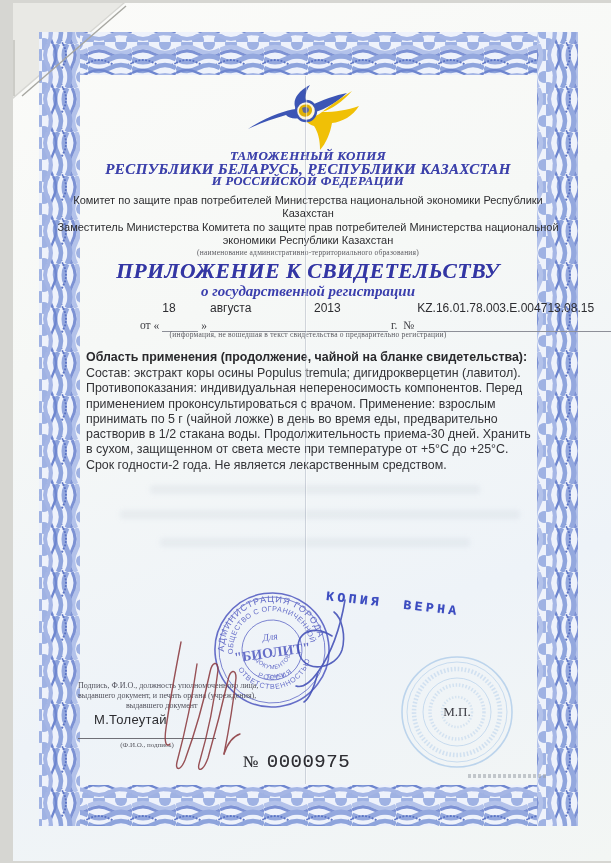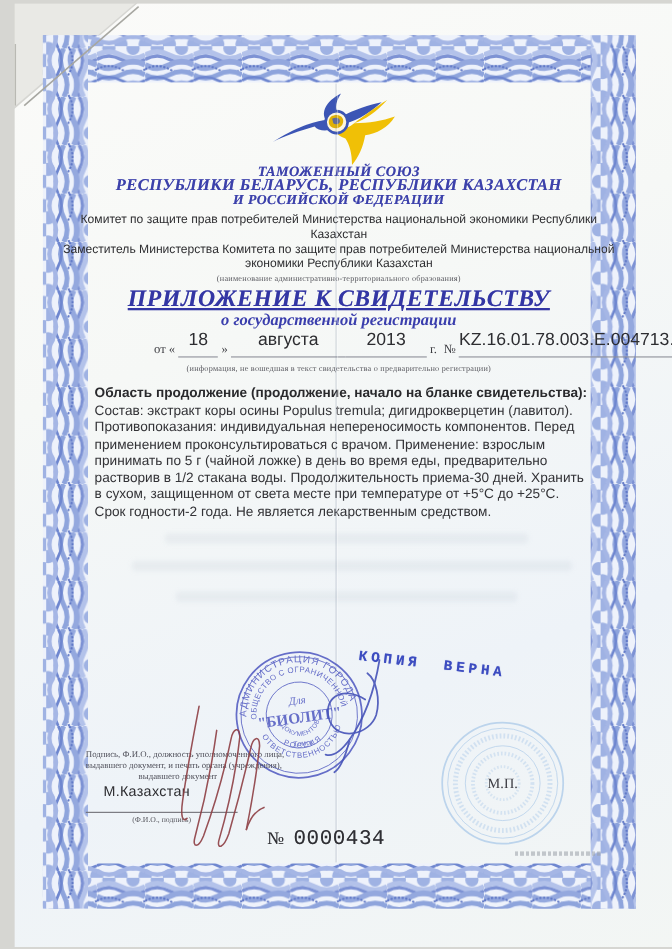--- a/index.html
+++ b/index.html
@@ -26,22 +26,22 @@
   .committee{color:#2e2e31;font-size:11px;line-height:13.6px;}
   .tiny-caption{font-family:"Liberation Serif",serif;font-size:7.5px;color:#5a5a60;letter-spacing:.2px;}
   .doc-title{font-family:"Liberation Serif",serif;font-style:italic;font-weight:bold;
     color:#3336a4;font-size:21.5px;letter-spacing:.6px;text-shadow:0 0 .6px rgba(51,54,164,.5);}
   .doc-subtitle{font-family:"Liberation Serif",serif;font-style:italic;font-weight:bold;
     color:#3a3ead;font-size:15px;}
   
   .date-row{display:flex;align-items:flex-end;font-family:"Liberation Serif",serif;
     font-size:11.5px;color:#3b3b40;}
   .date-row .lbl{padding:0 3px 1px 3px;white-space:nowrap;}
-  .date-row .val{font-family:"Liberation Sans",sans-serif;font-size:16px;color:#2d2d31;
-    text-align:center;border-bottom:1px solid #8d8f98;padding-bottom:5px;white-space:nowrap;}
+  .date-row .val{font-family:"Liberation Sans",sans-serif;font-size:12px;color:#2d2d31;
+    border-bottom:1px solid #8d8f98;padding-bottom:16px;white-space:nowrap;}
   .v-day{min-width:36px;}
   .v-month{min-width:104px;}
   .v-year{min-width:74px;}
   .v-number{min-width:198px;}
   
   .body-heading{font-size:12.4px;font-weight:bold;color:#29292c;}
   .body-text{font-size:12.4px;line-height:15.3px;color:#333337;}
   
   .copy-stamp{
     font-family:"Liberation Mono",monospace;font-weight:bold;font-size:13px;
@@ -109,47 +109,47 @@
 </svg>
 
 <svg class="abs soft" style="left:246px;top:82px;" width="122" height="70" viewBox="0 0 122 70">
   <path d="M2 47 C22 34 40 28 50 27 C46 20 50 10 64 3 C58 12 58 20 64 24 C76 18 90 13 101 11 C89 22 74 30 64 31 C56 38 44 38 40 33 C26 37 12 42 2 47 Z" fill="#3c55b5"></path>
   <path d="M106 9 C96 20 86 27 76 30 C90 30 101 28 113 24 C107 34 96 40 86 41 C84 52 80 61 74 68 C74 58 72 50 68 44 C62 42 58 38 57 34 C64 36 70 35 76 30 C84 24 96 15 106 9 Z" fill="#f0c006"></path>
   <circle cx="60" cy="29" r="10" fill="#fdf6dc" stroke="#3c55b5" stroke-width="2.4"></circle>
   <path d="M55 24 C60 21 66 23 66 28 C66 33 61 36 56 34 C52 32 52 27 55 24 Z" fill="#e0b106"></path>
   <path d="M56 26 C59 24 63 25 63 28 C63 31 59 32 57 30 Z" fill="#4a5fb0" opacity=".85"></path>
 </svg>
 
-<div class="abs centered union-line" style="top:148px;font-size:13px;">ТАМОЖЕННЫЙ СОЮЗ</div>
+<div class="abs centered union-line" style="top:148px;font-size:13px;">ТАМОЖЕННЫЙ КОПИЯ</div>
 <div class="abs centered union-line" style="top:161px;font-size:15px;">РЕСПУБЛИКИ БЕЛАРУСЬ, РЕСПУБЛИКИ КАЗАХСТАН</div>
 <div class="abs centered union-line" style="top:174px;font-size:12.5px;">И РОССИЙСКОЙ ФЕДЕРАЦИИ</div>
 
 <div class="abs centered committee" style="top:194px;">Комитет по защите прав потребителей Министерства национальной экономики Республики</div>
 <div class="abs centered committee" style="top:207px;">Казахстан</div>
 <div class="abs centered committee" style="top:221px;">Заместитель Министерства Комитета по защите прав потребителей Министерства национальной</div>
 <div class="abs centered committee" style="top:234px;">экономики Республики Казахстан</div>
 
 <div class="abs centered tiny-caption" style="top:248px;">(наименование административно-территориального образования)</div>
 
-<div class="abs centered doc-title" style="top:259px;text-decoration:underline;">ПРИЛОЖЕНИЕ К СВИДЕТЕЛЬСТВУ</div>
+<div class="abs centered doc-title" style="top:259px;">ПРИЛОЖЕНИЕ К СВИДЕТЕЛЬСТВУ</div>
 <div class="abs centered doc-subtitle" style="top:283px;">о государственной регистрации</div>
 
 <div class="abs date-row" style="left:137px;top:301px;">
   <span class="lbl">от «</span>
   <span class="val v-day">18</span>
   <span class="lbl">»</span>
   <span class="val v-month">августа</span>
   <span class="val v-year">2013</span>
   <span class="lbl">г.</span>
   <span class="lbl">№</span>
   <span class="val v-number">KZ.16.01.78.003.E.004713.08.15</span>
 </div>
 <div class="abs centered tiny-caption" style="top:330px;">(информация, не вошедшая в текст свидетельства о предварительно регистрации)</div>
 
-<div class="abs body-heading" style="left:86px;top:350px;width:452px;">Область продолжение (продолжение, начало на бланке свидетельства):</div>
+<div class="abs body-heading" style="left:86px;top:350px;width:452px;">Область применения (продолжение, чайной на бланке свидетельства):</div>
 <div class="abs body-text" style="left:86px;top:366px;width:452px;">Состав: экстракт коры осины Populus tremula; дигидрокверцетин (лавитол). Противопоказания: индивидуальная непереносимость компонентов. Перед применением проконсультироваться с врачом. Применение: взрослым принимать по 5 г (чайной ложке) в день во время еды, предварительно растворив в 1/2 стакана воды. Продолжительность приема-30 дней. Хранить в сухом, защищенном от света месте при температуре от +5°С до +25°С. Срок годности-2 года. Не является лекарственным средством.</div>
 
 <div class="abs ghost" style="left:150px;top:485px;width:330px;height:9px;"></div>
 <div class="abs ghost" style="left:120px;top:510px;width:400px;height:9px;"></div>
 <div class="abs ghost" style="left:160px;top:538px;width:310px;height:9px;"></div>
 
 <div class="abs fold-line" style="left:305px;top:76px;height:708px;"></div>
 
 <svg class="abs soft" style="left:182px;top:560px;opacity:.85;" width="180" height="180" viewBox="0 0 180 180">
   <g transform="rotate(-8 90 90)" fill="#4e57c0" stroke="none">
@@ -194,26 +194,26 @@
     <circle cx="65" cy="65" r="34" stroke-width=".8"></circle>
     <circle cx="65" cy="65" r="27" stroke-width="3.5" stroke-dasharray="1.5 1.8" opacity=".55"></circle>
     <circle cx="65" cy="65" r="15" stroke-width="2.5" stroke-dasharray="1.4 1.7" opacity=".5"></circle>
   </g>
   <text x="65" y="69" text-anchor="middle" font-family="Liberation Serif, serif" font-size="13" fill="#3b3b42">М.П.</text>
 </svg>
 
 <div class="abs sig-note" style="left:78px;top:681px;">Подпись, Ф.И.О.,  должность уполномоченного лица,</div>
 <div class="abs sig-note" style="left:78px;top:691px;">выдавшего документ, и печать органа (учреждения),</div>
 <div class="abs sig-note" style="left:78px;top:701px;margin-left:48px;">выдавшего документ</div>
-<div class="abs sig-name" style="left:94px;top:712px;">М.Казахстан</div>
+<div class="abs sig-name" style="left:94px;top:712px;">М.Толеутай</div>
 <div class="abs sig-line" style="left:78px;top:738px;"></div>
 <div class="abs sig-caption" style="left:78px;top:741px;">(Ф.И.О.,  подпись)</div>
 
 <div class="abs serial" style="left:243px;top:751px;">
-  <span class="num-sign">№</span><span>0000434</span>
+  <span class="num-sign">№</span><span>0000975</span>
 </div>
 
 <div class="abs printer-mark" style="left:468px;top:774px;width:78px;"></div>
 
 <svg class="abs" style="left:0;top:0;pointer-events:none;" width="611" height="863" viewBox="0 0 611 863">
 
   <line x1="22" y1="96" x2="126" y2="6" stroke="#a7a7a1" stroke-width="1.4"></line>
   <line x1="14" y1="40" x2="14" y2="96" stroke="#b9b9b3" stroke-width="1.2"></line>
 
   <g fill="none" stroke="#4653b8" stroke-width="1.6" stroke-linecap="round" opacity=".9">

